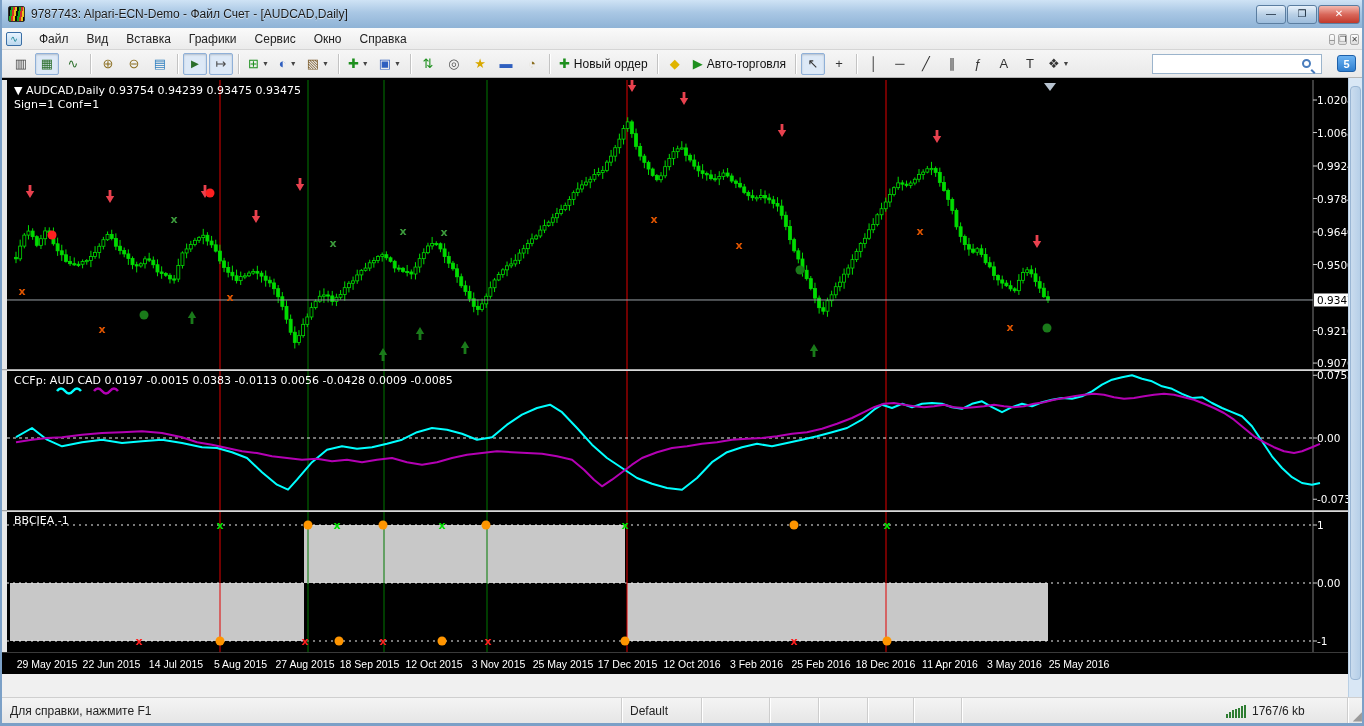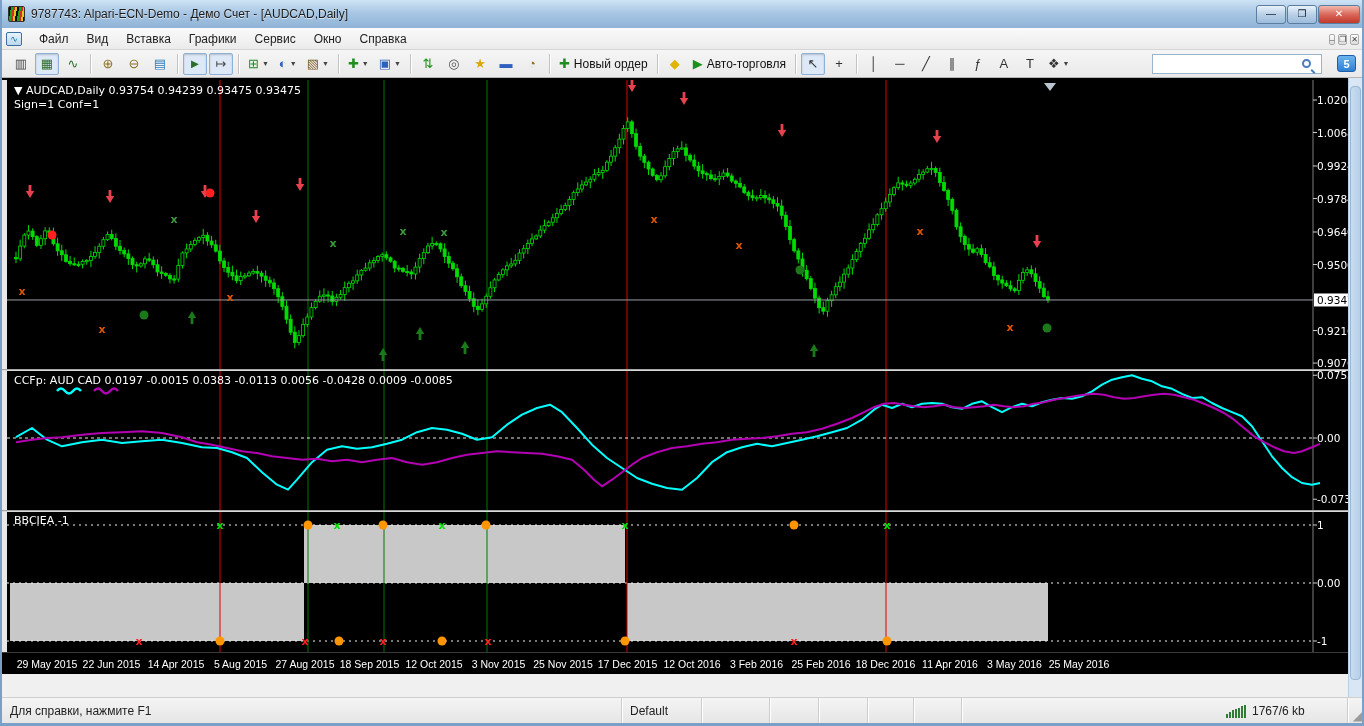--- a/index.html
+++ b/index.html
@@ -70,21 +70,21 @@
   .connbars i{display:inline-block;width:2px;margin-right:1px;background:#2e7d32;}
   .grip{width:14px;height:100%;display:flex;align-items:flex-end;justify-content:flex-end;color:#9a9a9a;font-size:12px;}
 </style>
 </head>
 <body>
 
 <div class="win">
 
   <div class="titlebar">
     <span class="appicon"></span>
-    <span class="titletext">9787743: Alpari-ECN-Demo - Демо Счет - [AUDCAD,Daily]</span>
+    <span class="titletext">9787743: Alpari-ECN-Demo - Файл Счет - [AUDCAD,Daily]</span>
     <span class="winbtns">
       <span class="wbtn">—</span>
       <span class="wbtn">❐</span>
       <span class="wbtn close">✕</span>
     </span>
   </div>
 
   <div class="menubar">
     <span class="docicon">∿</span>
     <span id="menuitems"><span class="mitem">Файл</span><span class="mitem">Вид</span><span class="mitem">Вставка</span><span class="mitem">Графики</span><span class="mitem">Сервис</span><span class="mitem">Окно</span><span class="mitem">Справка</span></span>
@@ -890,27 +890,27 @@
         <line x1="1311" y1="13" x2="1315" y2="13" stroke="#cfcfcf"></line>
         <text x="1315" y="17" fill="#fff" font-size="10.5" font-family="DejaVu Sans, sans-serif" font-weight="normal">1</text>
         <line x1="1311" y1="71" x2="1315" y2="71" stroke="#cfcfcf"></line>
         <text x="1315" y="75" fill="#fff" font-size="10.5" font-family="DejaVu Sans, sans-serif" font-weight="normal">0.00</text>
         <line x1="1311" y1="129" x2="1315" y2="129" stroke="#cfcfcf"></line>
         <text x="1315" y="133" fill="#fff" font-size="10.5" font-family="DejaVu Sans, sans-serif" font-weight="normal">-1</text>
       </svg>
     <div class="timeline" id="timeline">
         <span class="tl-label" style="left: 45px;">29 May 2015</span>
         <span class="tl-label" style="left: 109.5px;">22 Jun 2015</span>
-        <span class="tl-label" style="left: 174px;">14 Apr 2015</span>
+        <span class="tl-label" style="left: 174px;">14 Jul 2015</span>
         <span class="tl-label" style="left: 238.5px;">5 Aug 2015</span>
         <span class="tl-label" style="left: 303px;">27 Aug 2015</span>
         <span class="tl-label" style="left: 367.5px;">18 Sep 2015</span>
         <span class="tl-label" style="left: 432px;">12 Oct 2015</span>
         <span class="tl-label" style="left: 496.5px;">3 Nov 2015</span>
-        <span class="tl-label" style="left: 561px;">25 Nov 2015</span>
+        <span class="tl-label" style="left: 561px;">25 May 2015</span>
         <span class="tl-label" style="left: 625.5px;">17 Dec 2015</span>
         <span class="tl-label" style="left: 690px;">12 Oct 2016</span>
         <span class="tl-label" style="left: 754.5px;">3 Feb 2016</span>
         <span class="tl-label" style="left: 819px;">25 Feb 2016</span>
         <span class="tl-label" style="left: 883.5px;">18 Dec 2016</span>
         <span class="tl-label" style="left: 948px;">11 Apr 2016</span>
         <span class="tl-label" style="left: 1012.5px;">3 May 2016</span>
         <span class="tl-label" style="left: 1077px;">25 May 2016</span>
       </div>
   </div>

